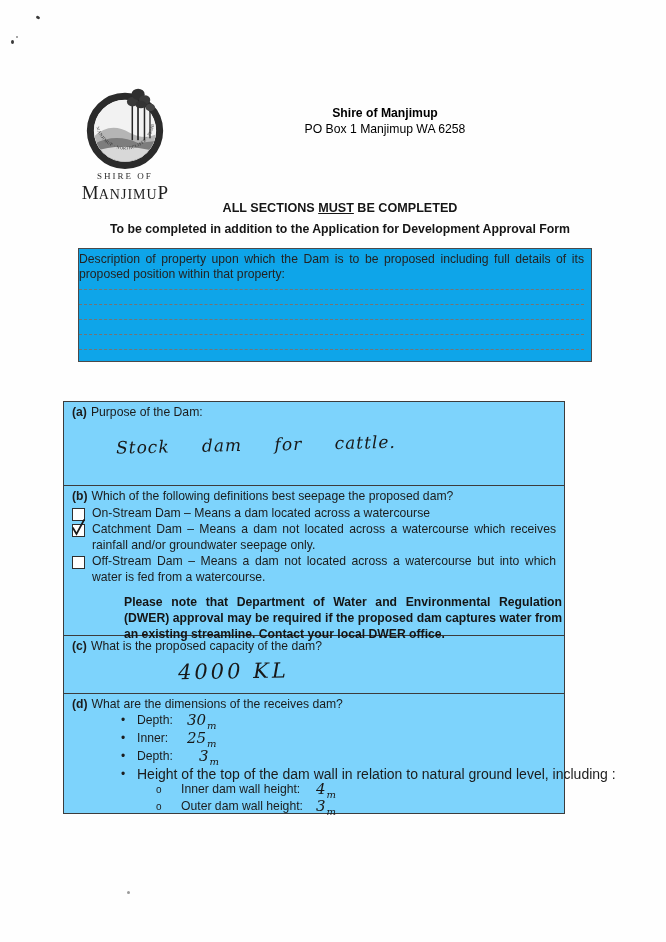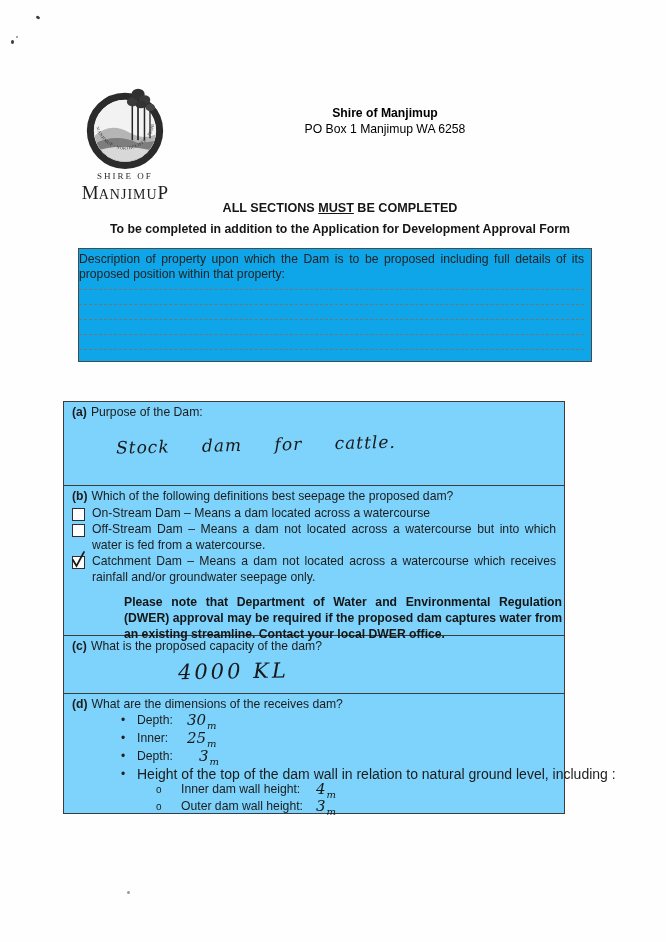--- a/index.html
+++ b/index.html
@@ -159,33 +159,33 @@
 
     <div class="sec sec-b">
       <div><span class="q-num">(b)</span><span>Which of the following definitions best seepage the proposed dam?</span></div>
 
       <div class="opt">
         <span class="cbox"></span>
         <span class="opt-text">On-Stream Dam – Means a dam located across a watercourse</span>
       </div>
 
       <div class="opt">
-        <span class="cbox"></span>
-        <span class="opt-text just">Off-Stream Dam – Means a dam not located across a watercourse but into which water is fed from a watercourse.</span>
-      </div>
-
-      <div class="opt">
         <span class="cbox">
           <svg class="tick" viewBox="0 0 16 19">
             <path d="M2,10 L5.5,16 L13,2" fill="none" stroke="#1a1a1a" stroke-width="1.7" stroke-linecap="round"></path>
           </svg>
         </span>
         <span class="opt-text just">Catchment Dam – Means a dam not located across a watercourse which receives rainfall and/or groundwater seepage only.</span>
       </div>
 
+      <div class="opt">
+        <span class="cbox"></span>
+        <span class="opt-text just">Off-Stream Dam – Means a dam not located across a watercourse but into which water is fed from a watercourse.</span>
+      </div>
+
       <div class="note">Please note that Department of Water and Environmental Regulation (DWER) approval may be required if the proposed dam captures water from an existing streamline. Contact your local DWER office.</div>
     </div>
 
     <div class="sec sec-c">
       <div><span class="q-num">(c)</span><span>What is the proposed capacity of the dam?</span></div>
       <div class="hw hw-c">4000 KL</div>
     </div>
 
     <div class="sec sec-d">
       <div><span class="q-num">(d)</span><span>What are the dimensions of the receives dam?</span></div>

